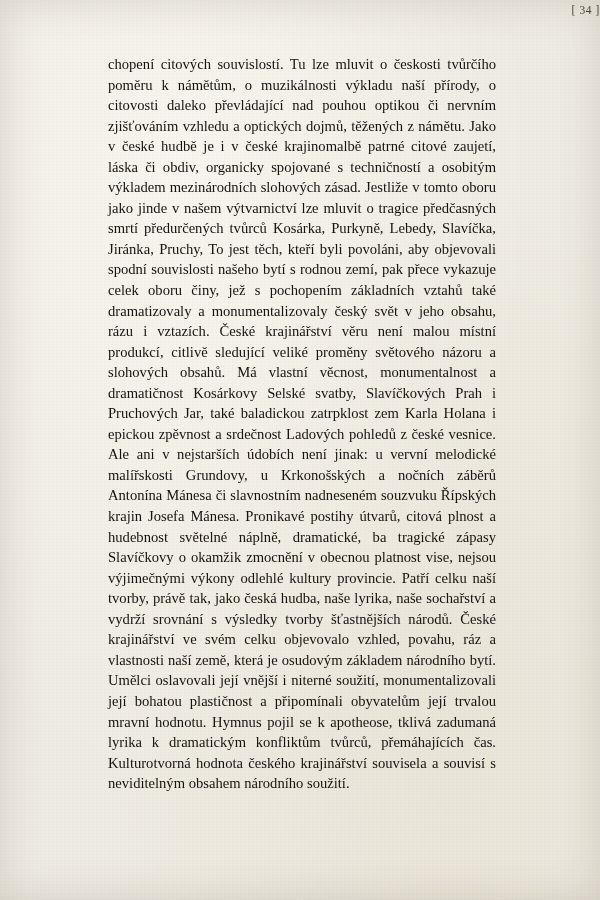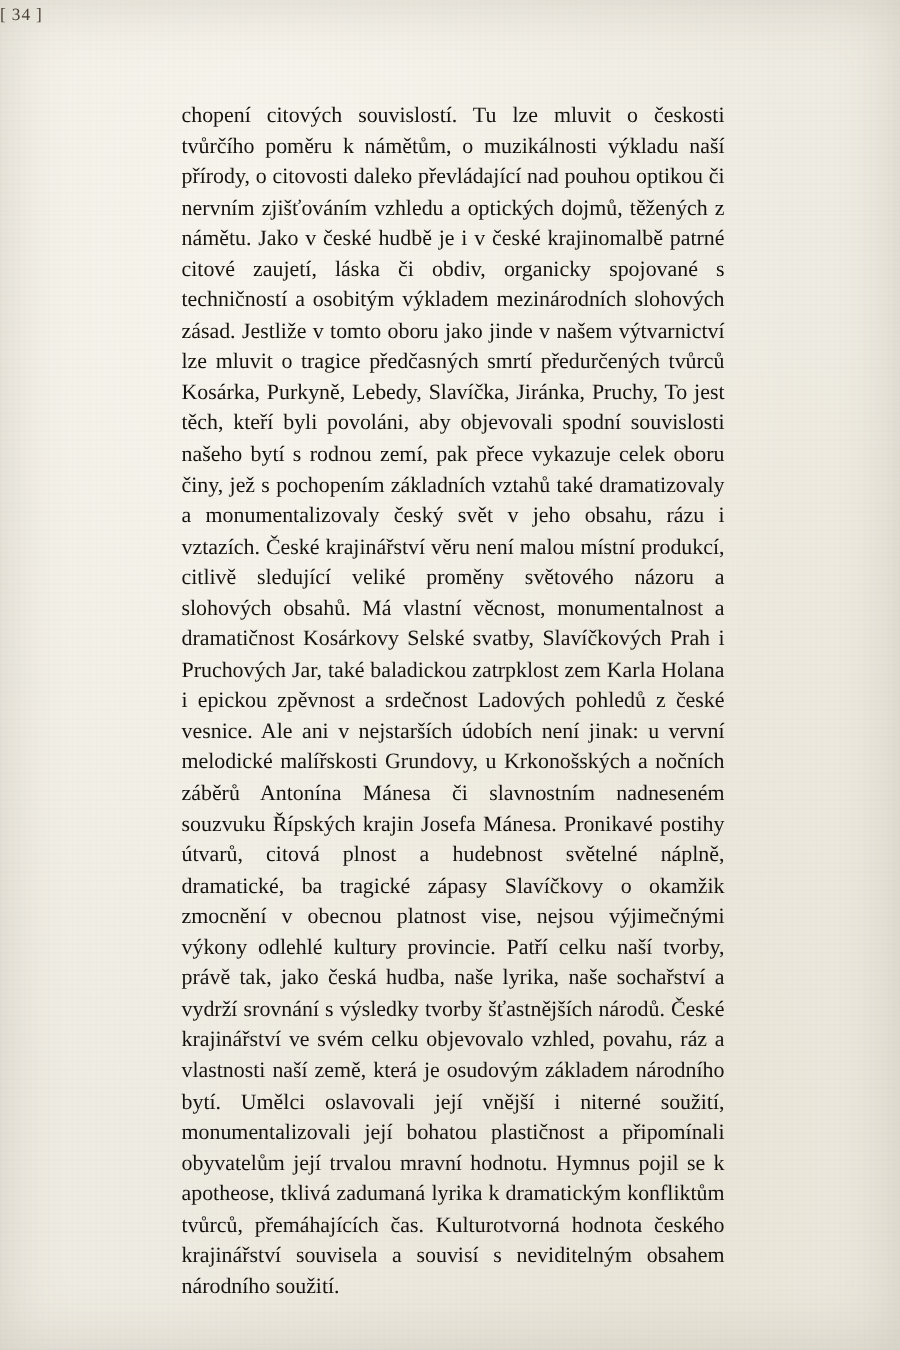--- a/index.html
+++ b/index.html
@@ -21,40 +21,40 @@
     background:
       radial-gradient(ellipse at 30% 20%, rgba(255,253,246,0.55) 0%, rgba(255,253,246,0) 60%),
       radial-gradient(ellipse at 75% 85%, rgba(228,222,206,0.5) 0%, rgba(228,222,206,0) 55%),
       #eeebe2;
   }
   .page-number {
     position: absolute;
     top: 4px;
     left: 0;
     width: 600px;
-    text-align: left;
+    text-align: right;
     font-size: 11.5px;
     letter-spacing: 0.6px;
     color: #4a4238;
   }
   .text-block {
     position: absolute;
     left: 104px;
     top: 50px;
     width: 396px;
     font-size: 14.6px;
     line-height: 20.55px;
     text-align: justify;
     text-justify: inter-word;
     color: #151210;
     -webkit-hyphens: manual;
     hyphens: manual;
   }
   .text-block p {
-    margin: 17px;
+    margin: 4px;
     text-indent: 0;
   }
   
   .bleed {
     position: absolute;
     left: 104px;
     top: 828px;
     width: 396px;
     font-size: 14.6px;
     line-height: 20.55px;

